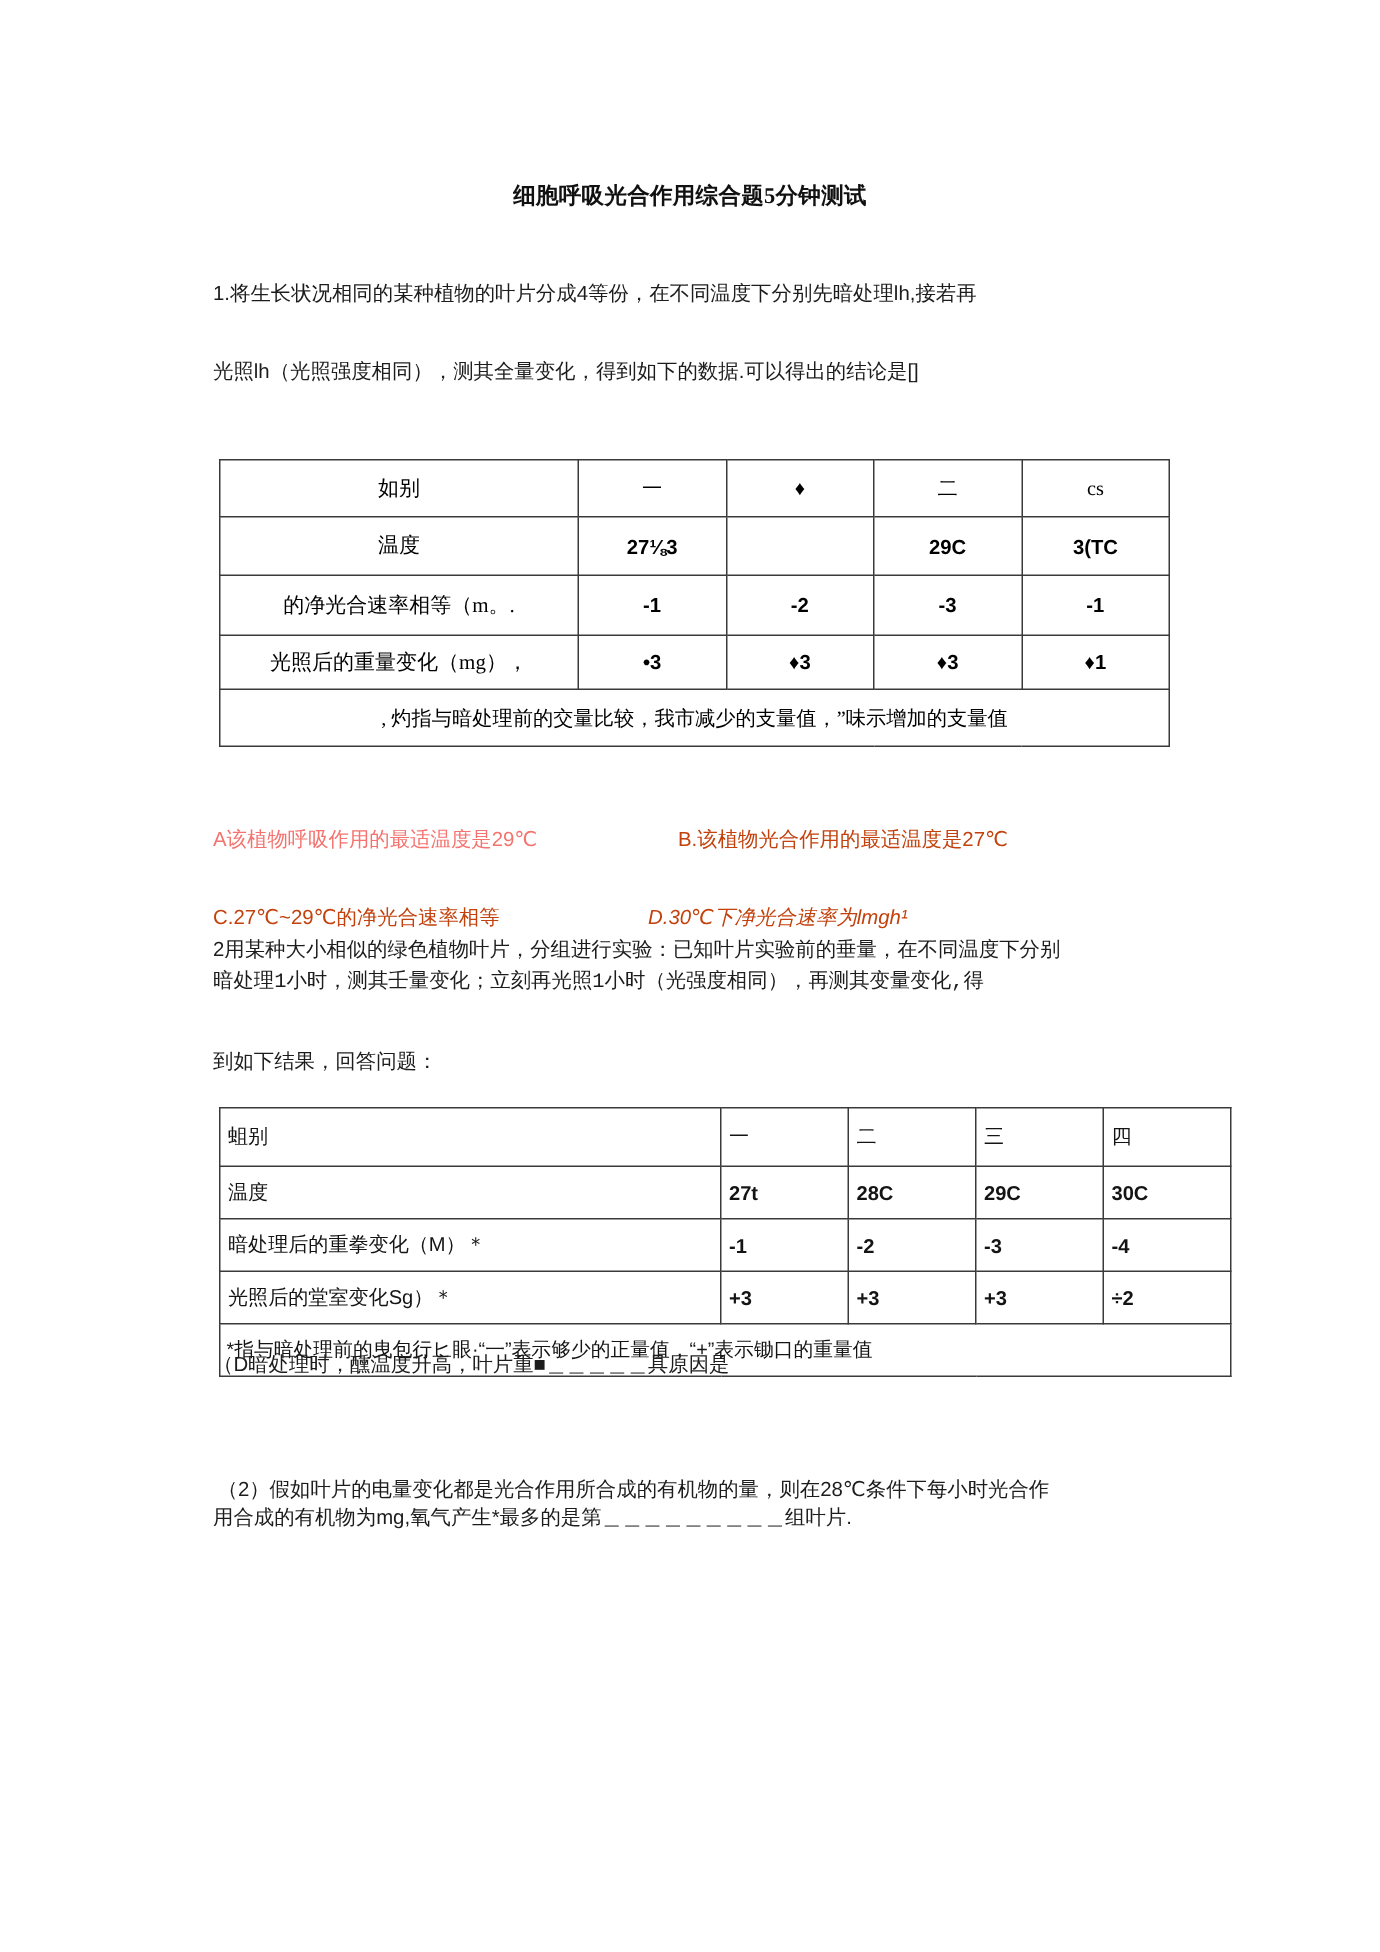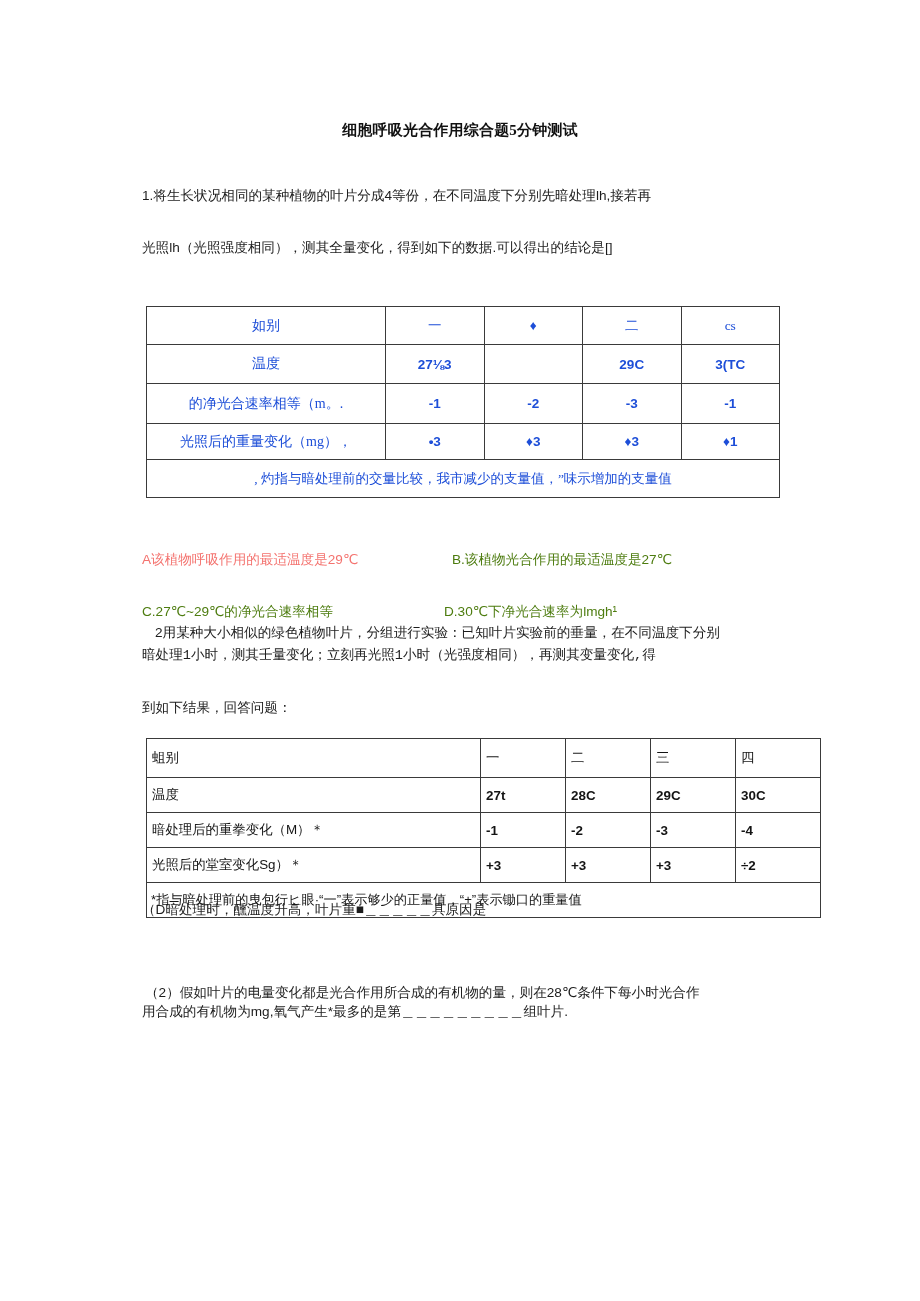--- a/index.html
+++ b/index.html
@@ -57,21 +57,21 @@
     padding: 0;
     vertical-align: middle;
   }
 
   
   #table-one { left: 146px; top: 306px; width: 628px; }
   #table-one td {
     font-family: "Liberation Serif", "DejaVu Serif", serif;
     font-size: 14px;
     text-align: center;
-    color: #1d4ed8;
+    color: #000000;
   }
   #table-one td.label { width: 238px; height: 37px; }
   #table-one td.col { width: 97.5px; }
   #table-one tr.r-head td { height: 37px; }
   #table-one tr.r-temp td { height: 38px; }
   #table-one tr.r-dark td { height: 39px; }
   #table-one tr.r-light td { height: 35px; }
   #table-one td.num {
     font-family: "Liberation Sans", "DejaVu Sans", sans-serif;
     font-weight: 700;
@@ -107,21 +107,21 @@
     height: 30px;
     font-size: 13.2px;
     padding-left: 4px;
   }
 
   
   .option {
     position: absolute;
     font-size: 13.6px;
     white-space: nowrap;
-    color: #4d7c0f;
+    color: #c2410c;
   }
   .option.highlight { color: #f4736f; }
 </style>
 </head>
 <body>
 
 <div class="page">
 
   <div class="doc-title">细胞呼吸光合作用综合题5分钟测试</div>
 
@@ -160,23 +160,23 @@
       </tr>
       <tr>
         <td class="note" colspan="5">, 灼指与暗处理前的交量比较，我市减少的支量值，”味示增加的支量值</td>
       </tr>
     </tbody>
   </table>
 
   <div class="option highlight" style="left: 142px; top: 551px; color: rgb(244, 115, 111);">A该植物呼吸作用的最适温度是29℃</div>
   <div class="option" style="left:452px; top:551px;">B.该植物光合作用的最适温度是27℃</div>
   <div class="option" style="left:142px; top:603px;">C.27℃~29℃的净光合速率相等</div>
-  <div class="option" style="left:444px; top:603px;">D.30℃下净光合速率为lmgh¹</div>
-
-  <div class="para" style="left:142px; top:623px;margin-left:13px;">2用某种大小相似的绿色植物叶片，分组进行实验：已知叶片实验前的垂量，在不同温度下分别</div>
+  <div class="option" style="left:432px; top:603px;font-style:italic;">D.30℃下净光合速率为lmgh¹</div>
+
+  <div class="para" style="left:142px; top:623px;">2用某种大小相似的绿色植物叶片，分组进行实验：已知叶片实验前的垂量，在不同温度下分别</div>
   <div class="para" style="left:142px; top:646px;font-family:Liberation Mono, monospace;">暗处理1小时，测其壬量变化；立刻再光照1小时（光强度相同），再测其变量变化,得</div>
   <div class="para" style="left:142px; top:698px;">到如下结果，回答问题：</div>
 
   <table class="tbl" id="table-two">
     <tbody>
       <tr class="r-head">
         <td class="label">蛆别</td>
         <td class="col-hd">一</td>
         <td class="col-hd">二</td>
         <td class="col-hd">三</td>

